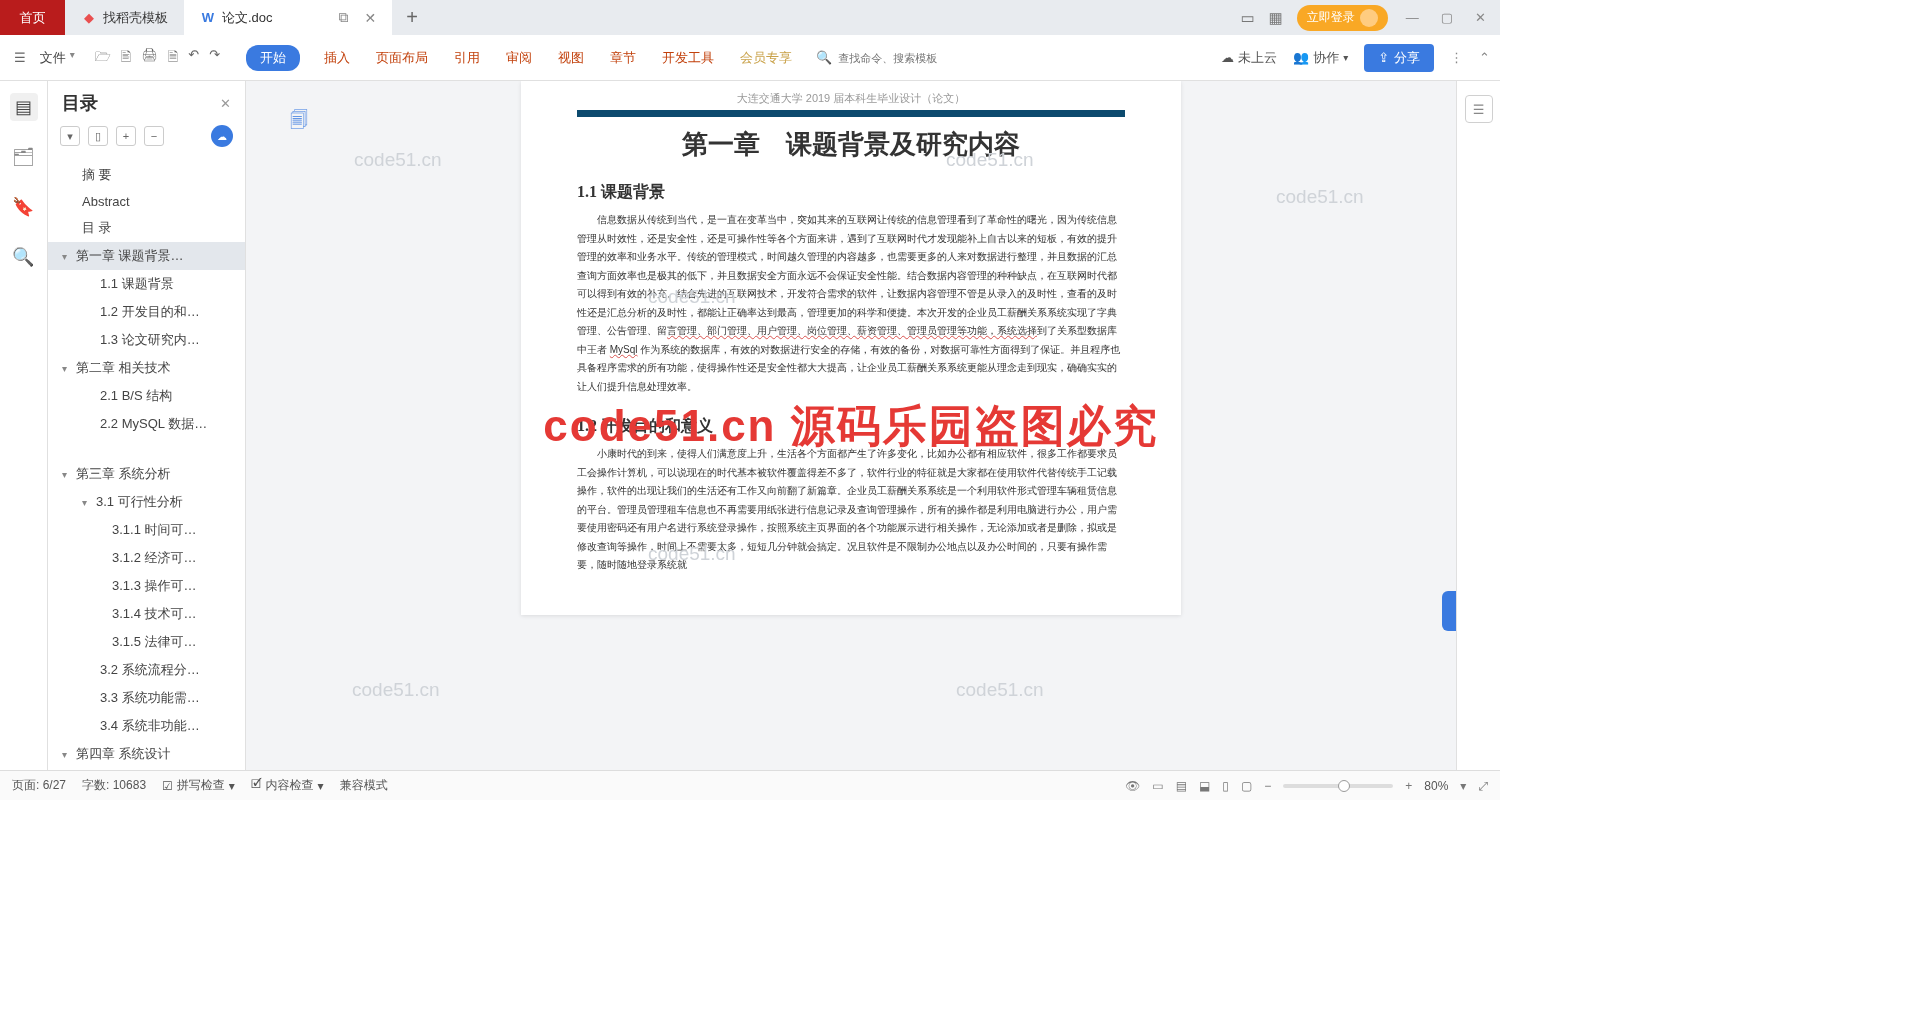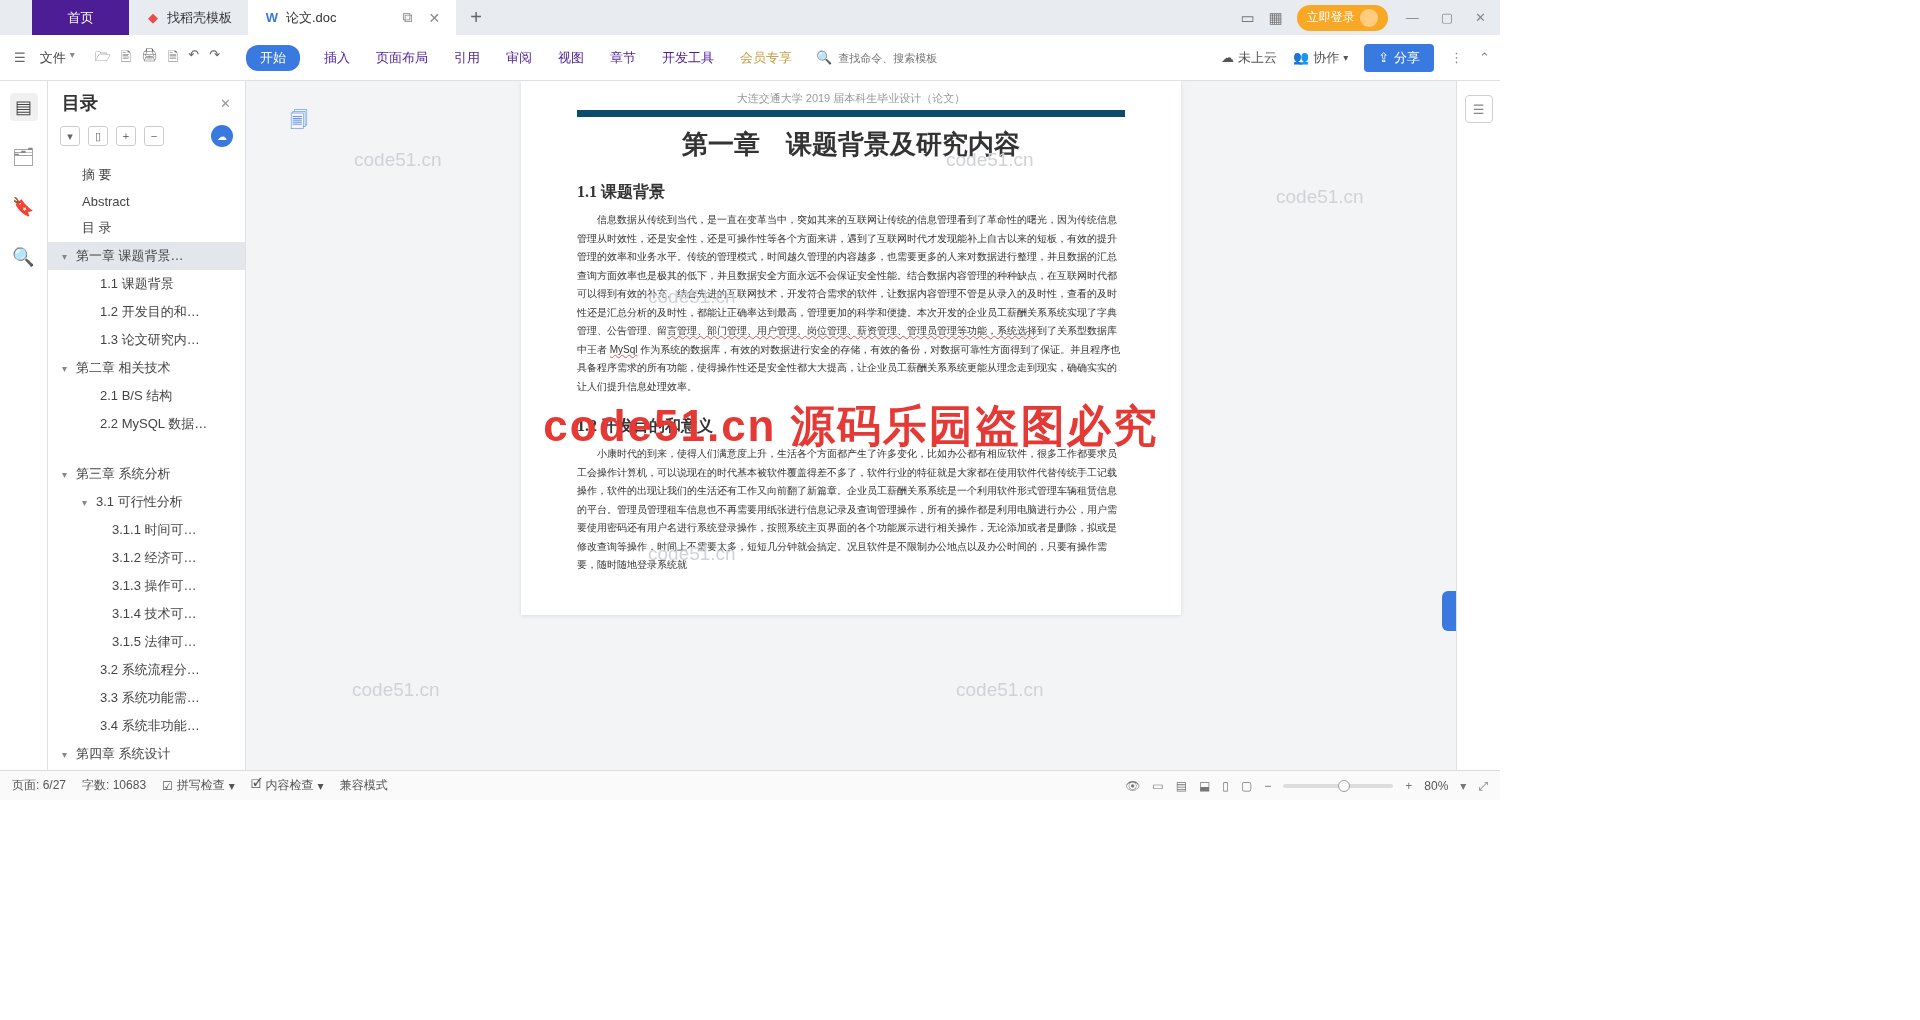--- a/index.html
+++ b/index.html
@@ -1,37 +1,37 @@
 <!DOCTYPE html>
 <html><head>
 <meta charset="utf-8">
 <style>
 *{margin:0;padding:0;box-sizing:border-box;font-family:"Microsoft YaHei","PingFang SC",sans-serif;}
 body{background:#fff;overflow:hidden;width:1500px;height:800px;font-size:13px;color:#333;}
 .titlebar{height:35px;display:flex;align-items:center;background:#e8ebef;}
 .tab{height:35px;display:flex;align-items:center;padding:0 16px;cursor:pointer;gap:6px;}
-.tab.home{background:#4c1d95;color:#fff;width:97px;justify-content:center;margin-left:32px;}
+.tab.home{background:#b91c1c;color:#fff;width:65px;justify-content:center;}
 .tab.active{background:#fff;}
 .tab-ico{width:16px;height:16px;display:inline-flex;align-items:center;justify-content:center;}
 .tab-ico.red{color:#e94f4f;}
 .tab-ico.blue{color:#3a7ae0;}
 .tab-close{margin-left:10px;color:#888;font-size:14px;}
 .tab-plus{padding:0 14px;color:#666;font-size:20px;cursor:pointer;}
 .titlebar-right{margin-left:auto;display:flex;align-items:center;gap:14px;padding-right:10px;}
 .titlebar-ico{color:#777;cursor:pointer;font-size:15px;}
 .login-btn{background:#f9a825;color:#fff;border-radius:14px;padding:4px 10px;display:flex;align-items:center;gap:5px;font-size:12px;cursor:pointer;}
 .avatar{width:18px;height:18px;border-radius:50%;background:#ffcc80;}
 .win-ctrl{color:#888;cursor:pointer;padding:0 4px;}
 .toolbar{height:46px;display:flex;align-items:center;border-bottom:1px solid #e0e0e0;background:#fff;padding:0 10px;gap:4px;}
 .menu-ico{color:#666;cursor:pointer;padding:4px;}
 .file-btn{display:flex;align-items:flex-start;gap:4px;color:#444;cursor:pointer;padding:4px 6px;}
 .qat{display:flex;gap:10px;margin:0 10px;color:#666;}
 .qat span{cursor:pointer;}
 .ribbon-tabs{display:flex;gap:22px;margin-left:12px;}
-.ribbon-tab{cursor:pointer;color:#4c1d95;padding:4px 2px;}
+.ribbon-tab{cursor:pointer;color:#c2410c;padding:4px 2px;}
 .ribbon-tab.active{background:#3a7ae0;color:#fff;border-radius:12px;padding:4px 14px;}
 .ribbon-tab.vip{color:#c9a24a;}
 .search-box{margin-left:18px;display:flex;align-items:center;gap:6px;color:#999;flex:0 0 200px;}
 .search-box input{border:none;outline:none;font-size:11px;width:160px;}
 .toolbar-right{margin-left:auto;display:flex;align-items:center;gap:16px;}
 .tbr-item{display:flex;align-items:center;gap:4px;color:#555;cursor:pointer;font-size:13px;}
 .share-btn{background:#3a7ae0;color:#fff;border-radius:4px;padding:5px 14px;display:flex;align-items:center;gap:5px;cursor:pointer;}
 .more-ico{color:#888;cursor:pointer;}
 .body{display:flex;height:calc(100% - 35px - 46px - 30px);}
 .sidebar-icons{width:48px;border-right:1px solid #e0e0e0;display:flex;flex-direction:column;align-items:center;padding-top:12px;gap:22px;color:#888;}

